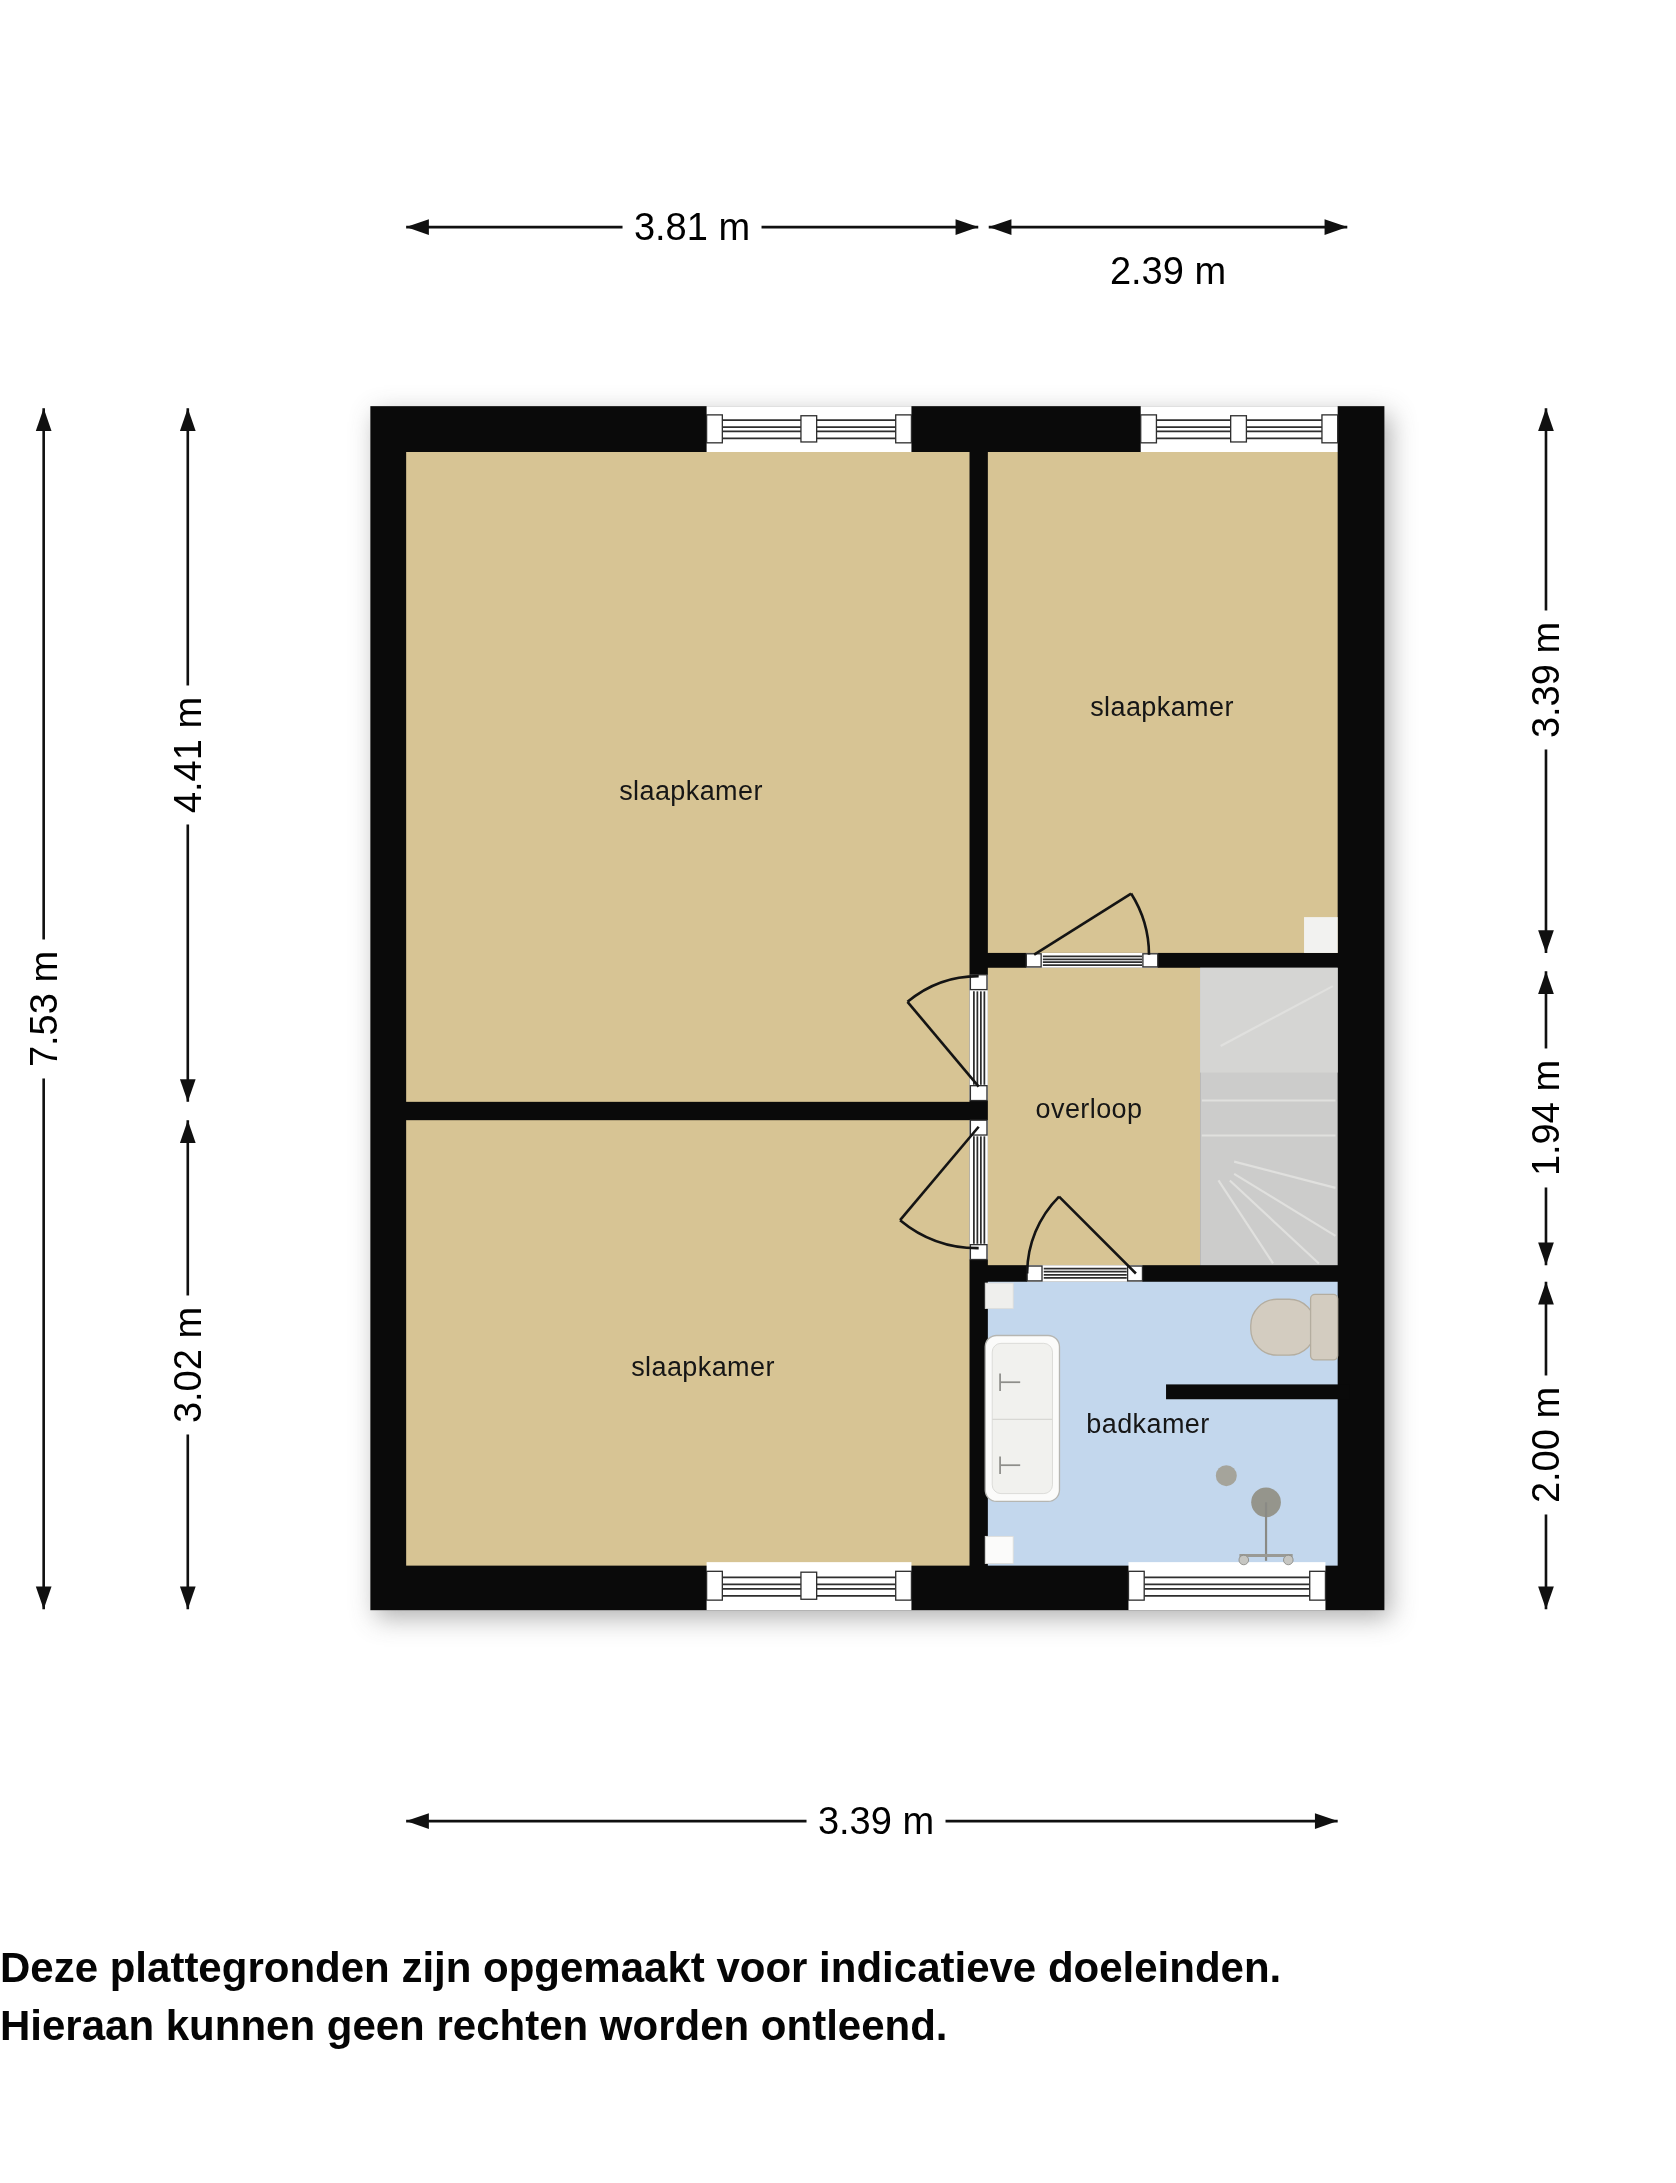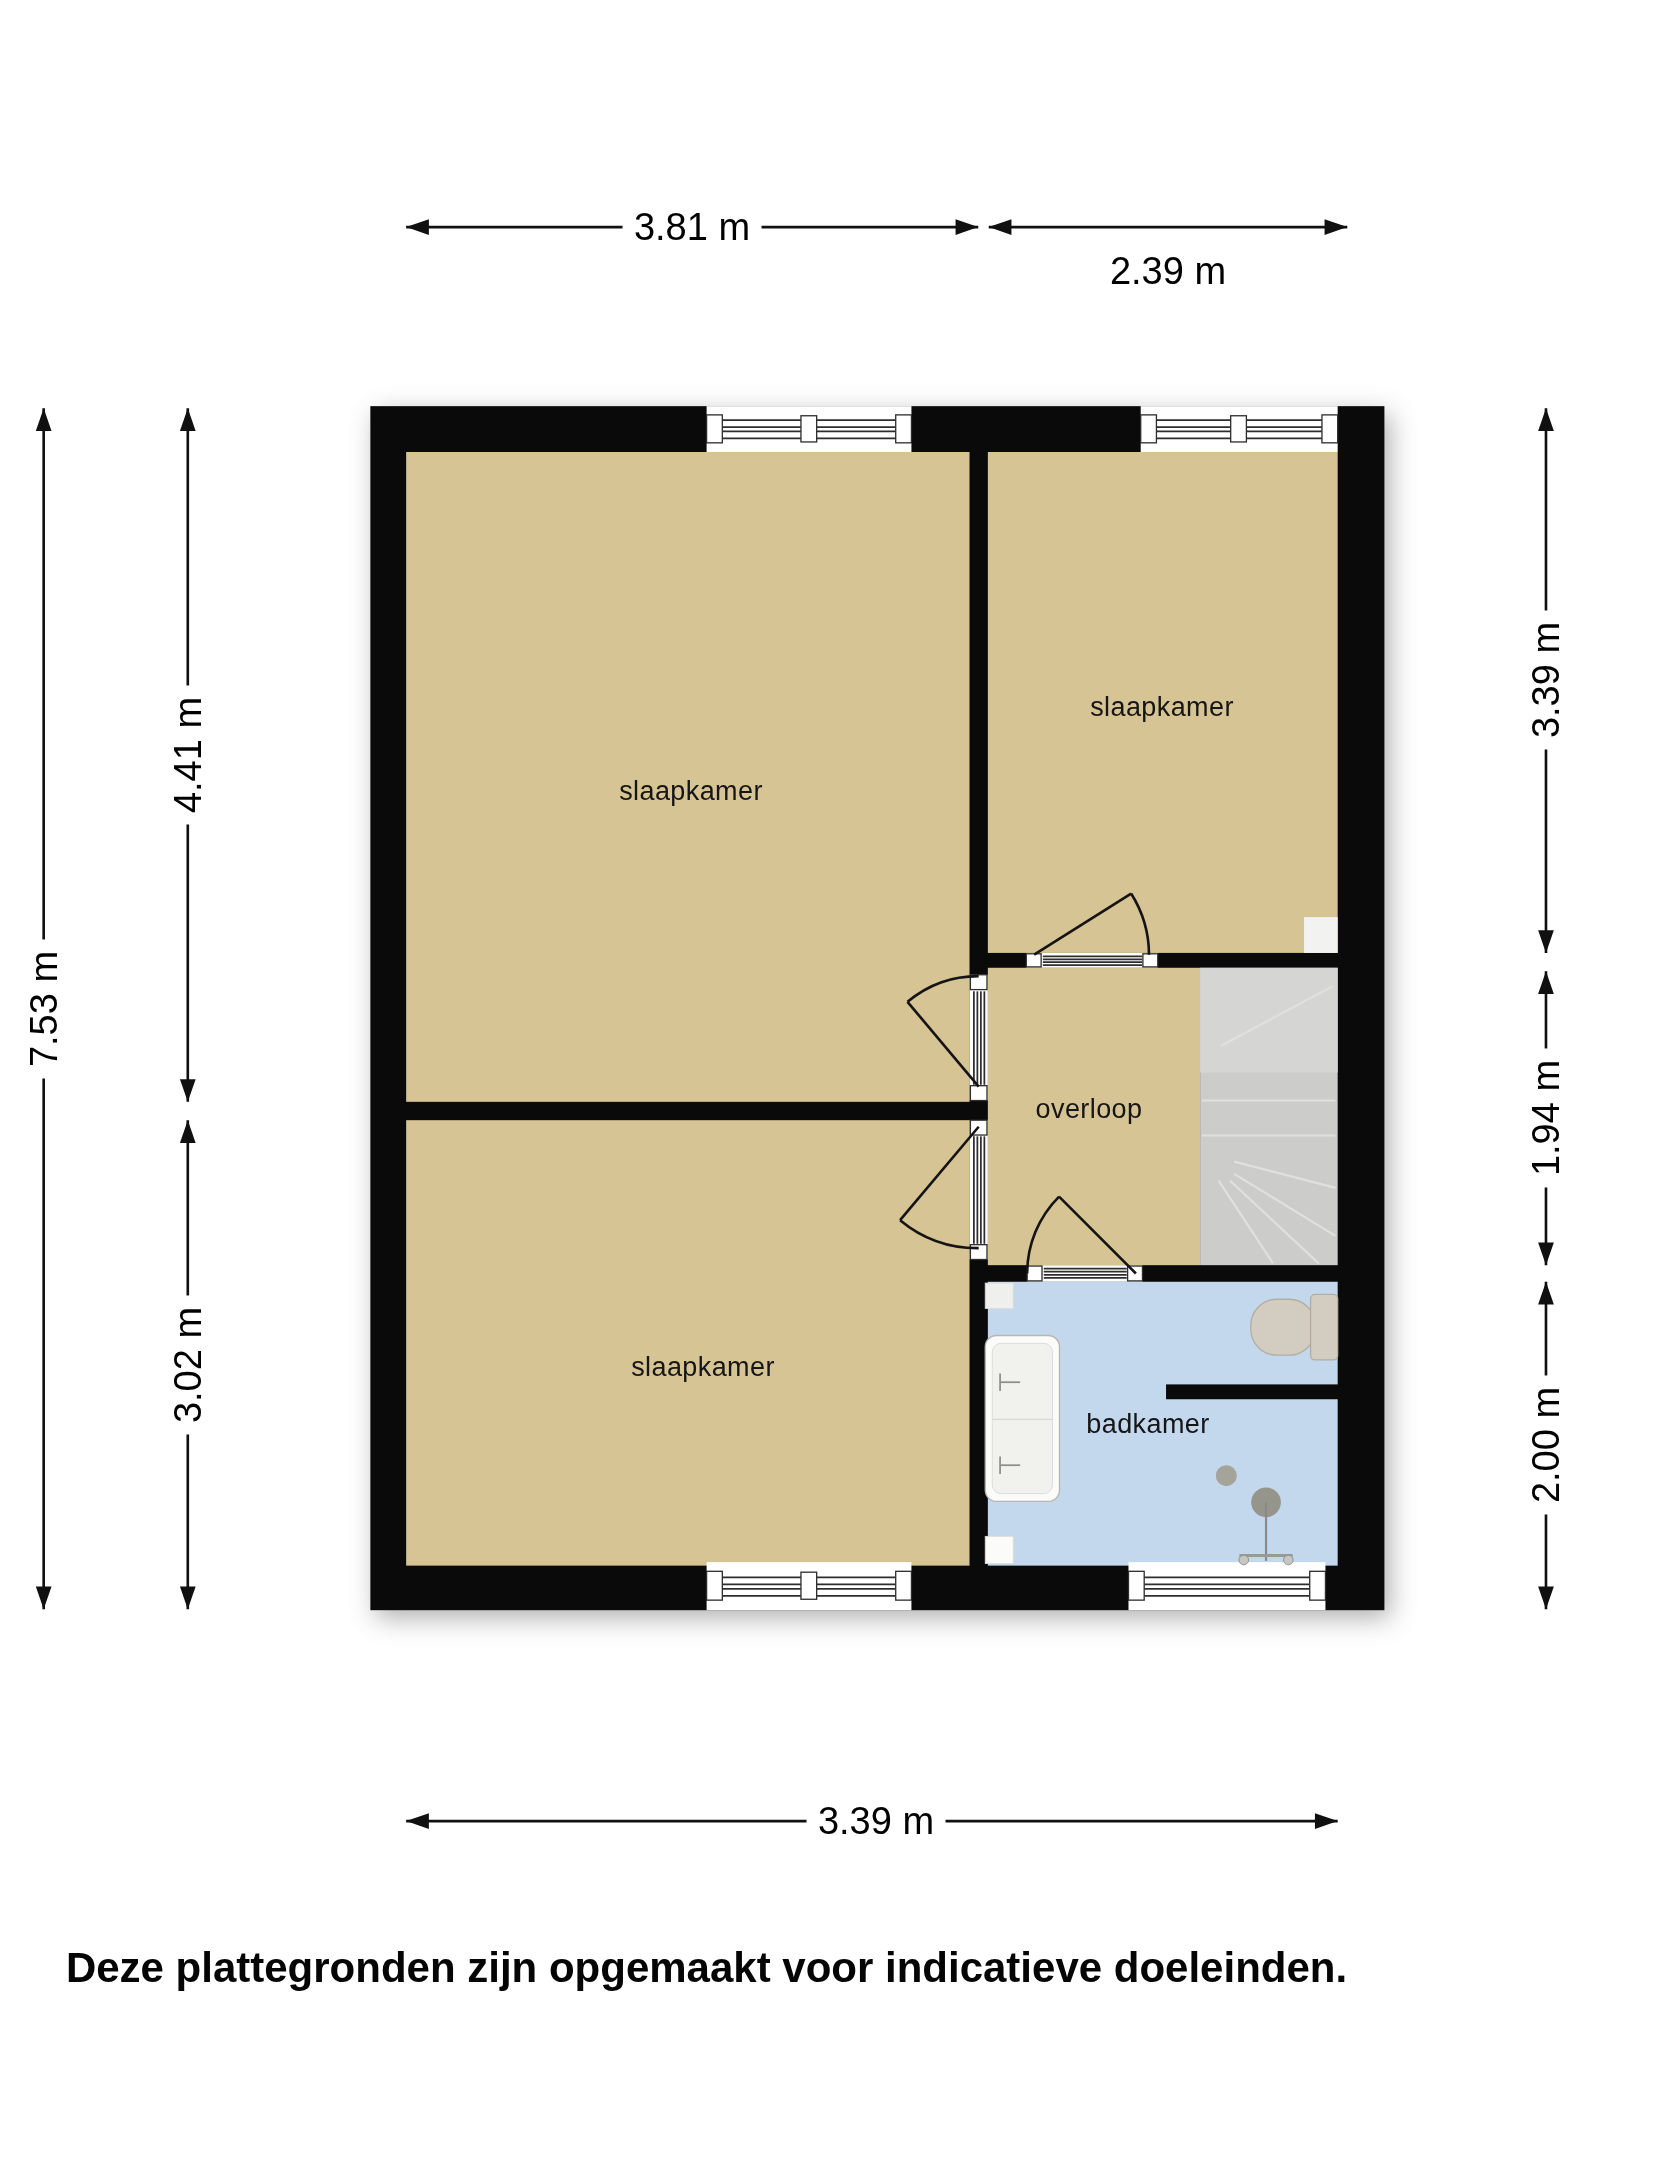--- a/index.html
+++ b/index.html
@@ -20,21 +20,21 @@
     font-size:27px;color:#161616;letter-spacing:0.4px;white-space:nowrap;
   }
   .dim-label{
     position:absolute;transform:translate(-50%,-50%);
     font-size:38px;color:#000;background:#ffffff;
     padding:2.6px 11.4px;white-space:nowrap;line-height:1;
   }
   .dim-label.vert{transform:translate(-50%,-50%) rotate(-90deg);}
   .disclaimer{
     position:absolute;left:0;top:1939px;width:1413px;
-    text-align:center;font-weight:bold;font-size:42px;line-height:58px;color:#050505;
+    text-align:left;font-weight:bold;font-size:42px;line-height:58px;color:#050505;
   }
 </style>
 </head>
 <body>
 
 <div class="page">
 
   <div class="plan-shadow"></div>
 
   <svg class="plan" width="1677" height="2236" viewBox="0 0 3840 5120">
@@ -283,16 +283,17 @@
   <div class="dim-label vert" style="left:44px;top:1009px;">7.53 m</div>
   <div class="dim-label vert" style="left:188px;top:755px;">4.41 m</div>
   <div class="dim-label vert" style="left:188px;top:1365px;">3.02 m</div>
 
   <div class="dim-label vert" style="left:1546px;top:680px;">3.39 m</div>
   <div class="dim-label vert" style="left:1546px;top:1118px;">1.94 m</div>
   <div class="dim-label vert" style="left:1546px;top:1445px;">2.00 m</div>
 
   <div class="disclaimer">
     <div>Deze plattegronden zijn opgemaakt voor indicatieve doeleinden.</div>
+    <div>Hieraan kunnen geen rechten worden ontleend.</div>
   </div>
 
 </div>
 
 
 </body></html>

